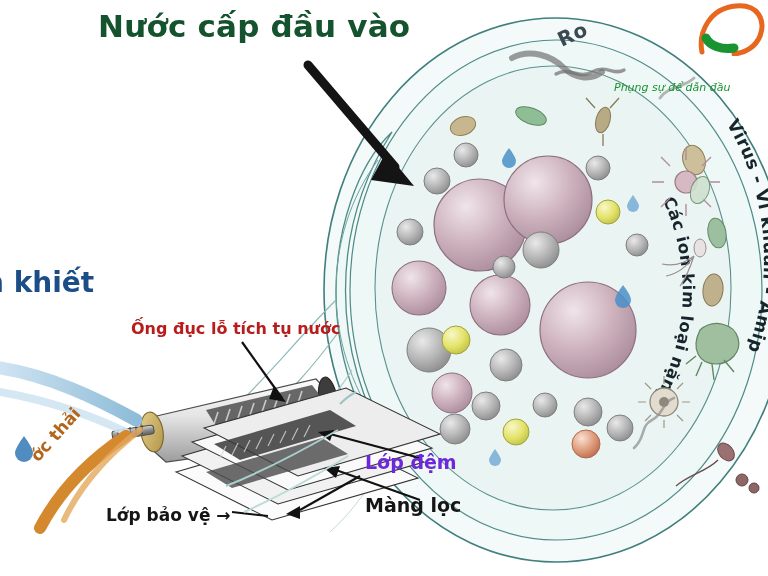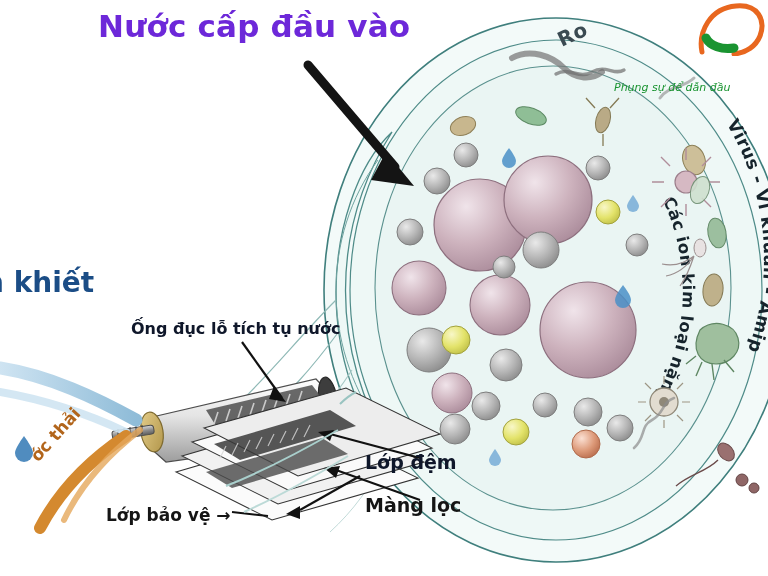--- a/index.html
+++ b/index.html
@@ -9,32 +9,32 @@
     font-family:"DejaVu Sans",sans-serif;
     overflow:hidden;
     position:relative;
   }
   .stage{position:absolute;left:0;top:0;width:768px;height:576px;overflow:hidden;}
   .svgroot{position:absolute;left:0;top:0;width:768px;height:576px;}
 
   
   .lbl{position:absolute;white-space:nowrap;font-weight:bold;}
   #label-inlet-water{
-    left:98px;top:8px;font-size:31px;color:#6d28d9;
+    left:98px;top:8px;font-size:31px;color:#14532d;
     letter-spacing:.2px;
     font-family:"DejaVu Sans",sans-serif;
   }
   #label-pure-water{
     left:-16px;top:266px;font-size:28px;color:#1b4d86;
   }
   #label-perforated-tube{
-    left:131px;top:319px;font-size:16px;color:#0f172a;text-align:center;
+    left:131px;top:319px;font-size:16px;color:#b91c1c;text-align:center;
   }
   #label-cushion-layer{
-    left:365px;top:451px;font-size:19px;color:#0f172a;
+    left:365px;top:451px;font-size:19px;color:#6d28d9;
   }
   #label-filter-membrane{
     left:365px;top:494px;font-size:19px;color:#151515;
   }
   #label-protective-layer{
     left:106px;top:505px;font-size:17px;color:#151515;
   }
   #label-waste-water{
     left:26px;top:452px;font-size:17px;color:#b2651b;
     transform:rotate(-48deg);transform-origin:left top;

